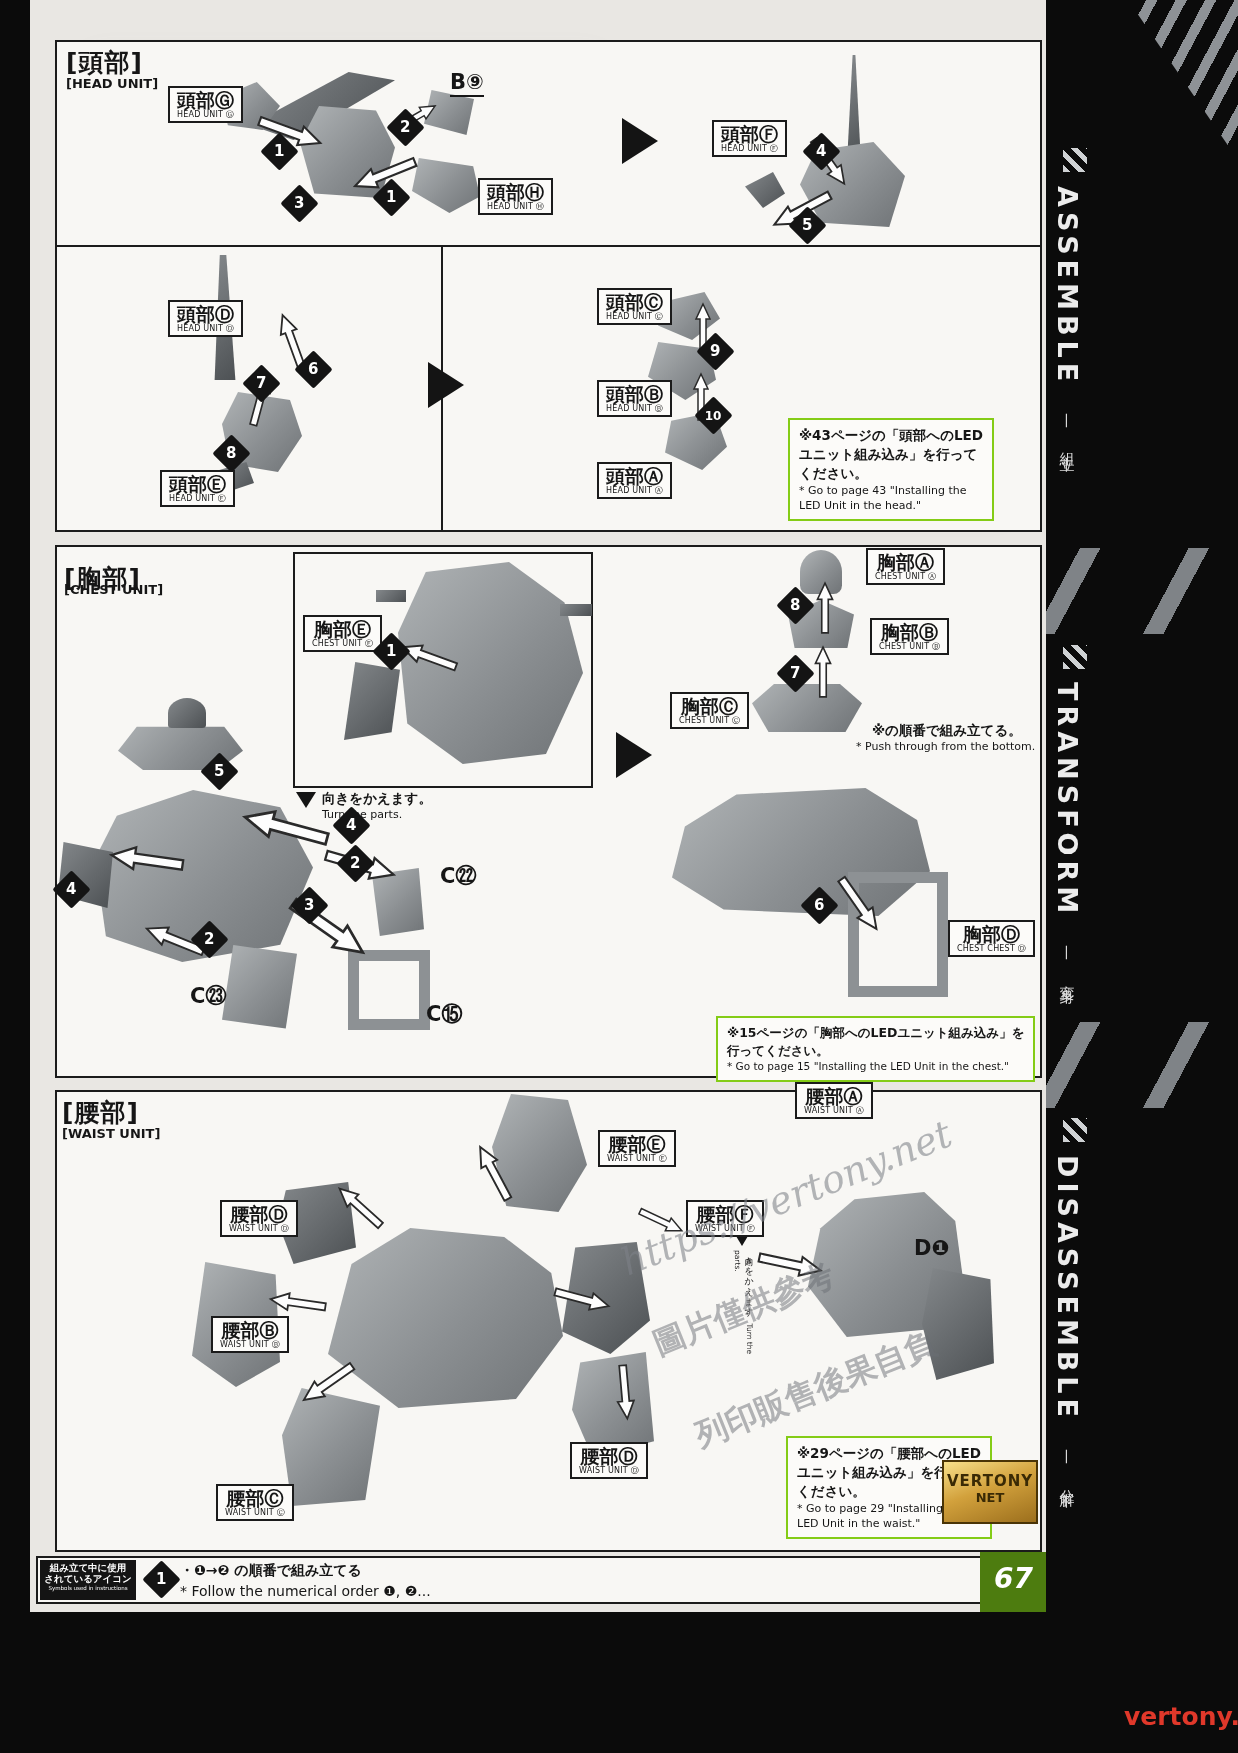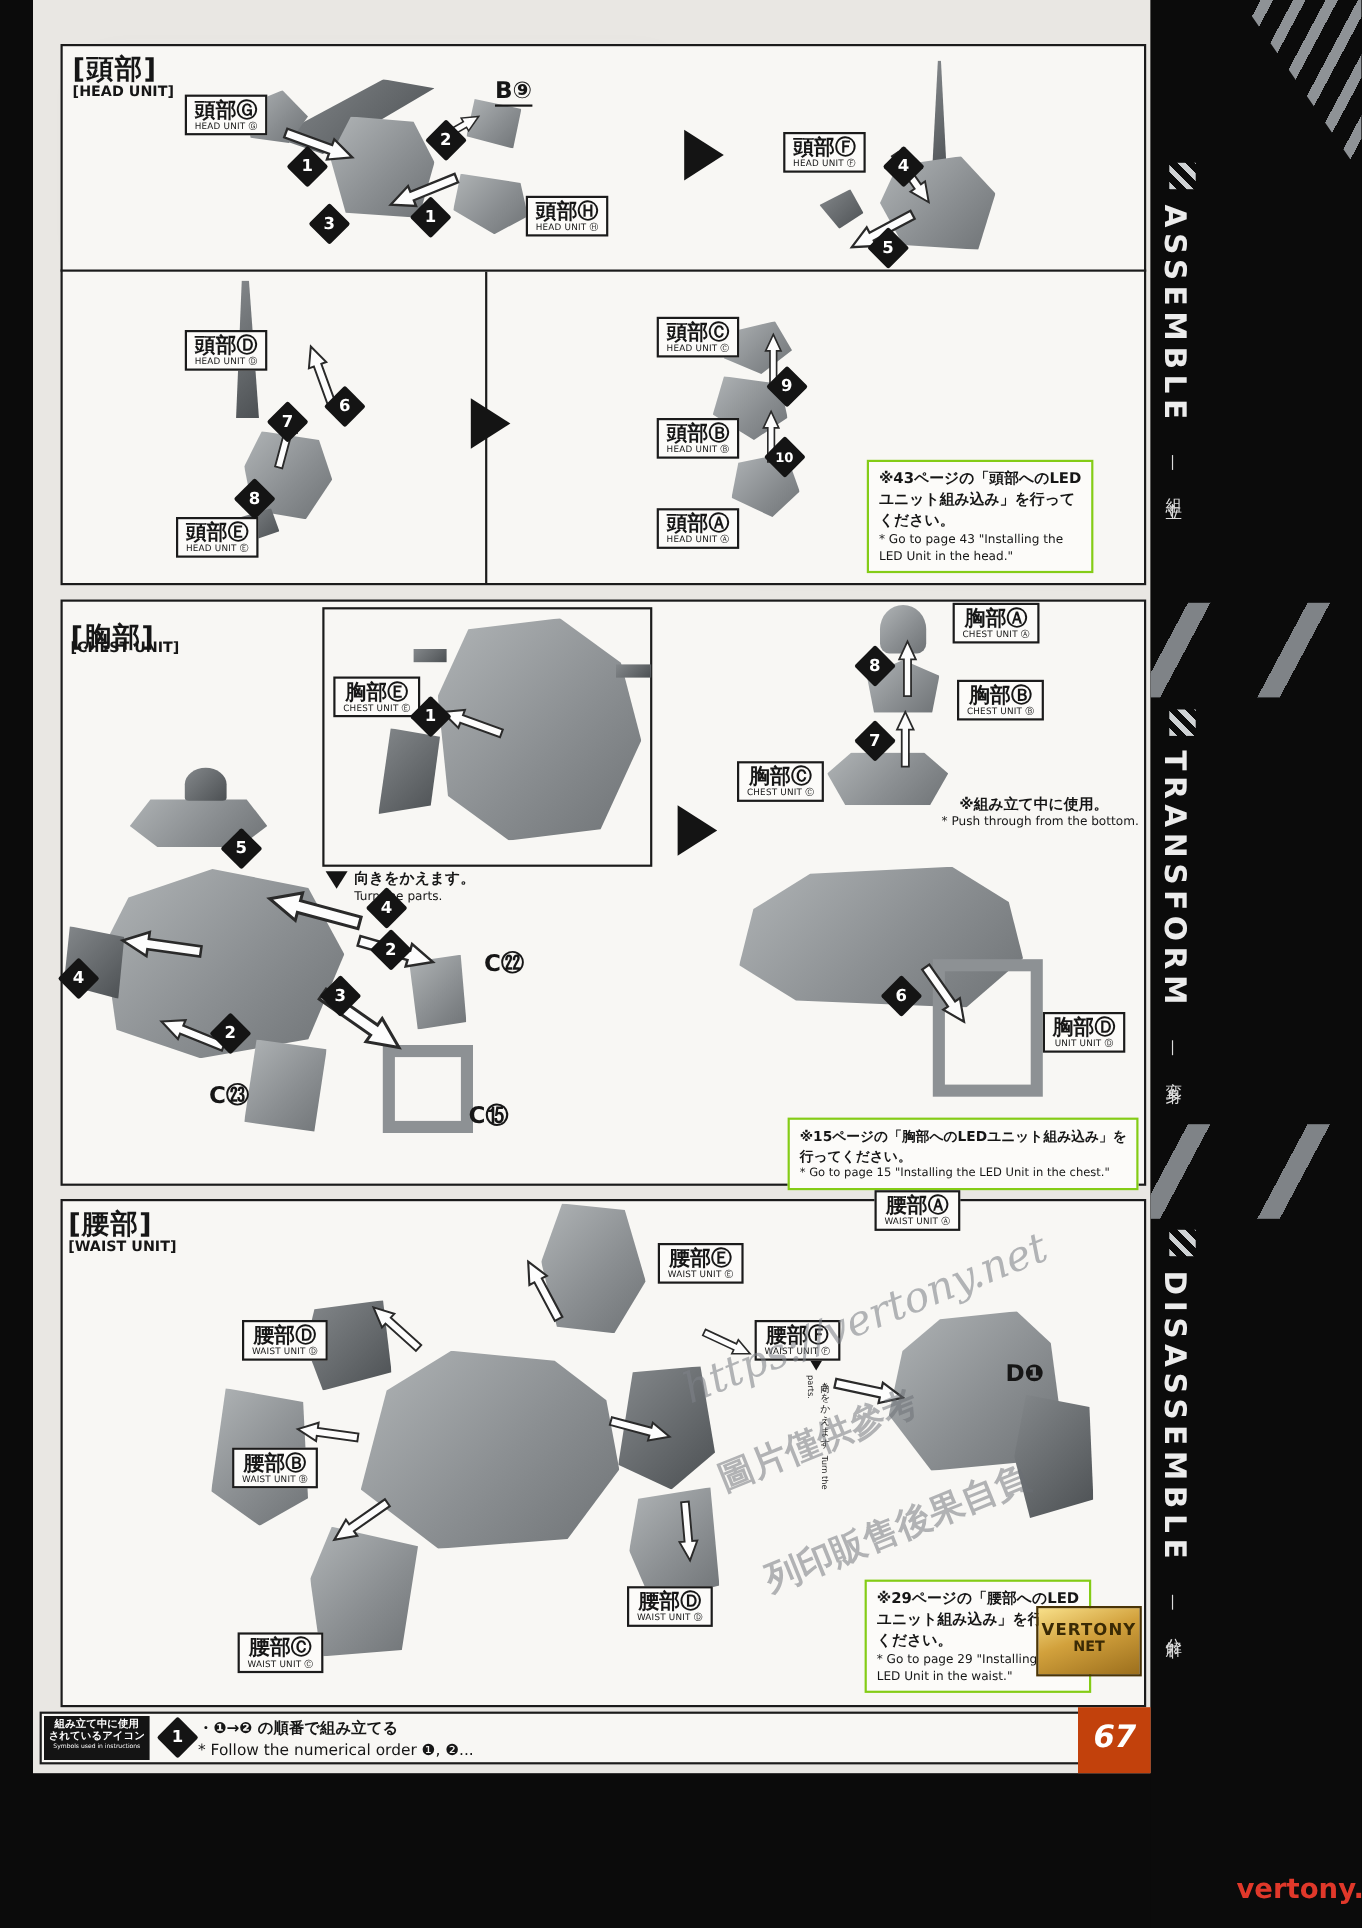--- a/index.html
+++ b/index.html
@@ -44,21 +44,21 @@
   .corner-stripes{position:absolute;left:1128px;top:0;width:110px;height:160px;
       background:repeating-linear-gradient(118deg,#0b0b0b 0 16px,#8e9296 16px 26px);
       clip-path:polygon(0 0,100% 0,100% 100%);z-index:2;}
   .sep-stripes{position:absolute;width:192px;height:86px;
       background:repeating-linear-gradient(118deg,transparent 0 30px,#7f8387 30px 48px,transparent 48px 96px);z-index:2;}
   .hazard{position:absolute;width:24px;height:24px;
       background:repeating-linear-gradient(45deg,#cfd2d4 0 5px,transparent 5px 11px);z-index:3;}
   .vtext{position:absolute;writing-mode:vertical-rl;color:#ececec;z-index:3;}
   .vtext .v-en{font-weight:bold;font-size:27px;letter-spacing:5px;}
   .vtext .v-jp{font-size:15px;margin-top:22px;letter-spacing:4px;color:#dcdcdc;}
-  .pagenum-notch{position:absolute;left:980px;top:1552px;width:66px;height:60px;background:#c2410c;z-index:7;}
+  .pagenum-notch{position:absolute;left:980px;top:1552px;width:66px;height:60px;background:#4d7c0f;z-index:7;}
   .pagenum{position:absolute;left:14px;top:10px;color:#fff;font-weight:bold;font-style:italic;font-size:28px;}
   .footer-box{position:absolute;left:36px;top:1556px;width:1004px;height:48px;background:#f8f7f4;
               border:2px solid #1b1b1b;box-sizing:border-box;z-index:6;}
   .footer-black{position:absolute;left:2px;top:2px;width:96px;height:40px;background:#141414;color:#fff;
                 text-align:center;line-height:1.2;padding-top:2px;box-sizing:border-box;}
   .fb-jp{font-size:9.5px;font-weight:bold;white-space:nowrap;}
   .fb-en{font-size:5.5px;white-space:nowrap;}
   .f-jp{position:absolute;left:142px;top:4px;font-weight:bold;font-size:14px;white-space:nowrap;}
   .f-en{position:absolute;left:142px;top:25px;font-size:14px;white-space:nowrap;}
   .wm{position:absolute;z-index:20;pointer-events:none;}
@@ -269,21 +269,21 @@
   <div class="plabel" style="left:870px;top:618px;">
     <div class="pl-jp">胸部Ⓑ</div>
     <div class="pl-en">CHEST UNIT Ⓑ</div>
   </div>
   <div class="plabel" style="left:670px;top:692px;">
     <div class="pl-jp">胸部Ⓒ</div>
     <div class="pl-en">CHEST UNIT Ⓒ</div>
   </div>
   <div class="plabel" style="left:948px;top:920px;">
     <div class="pl-jp">胸部Ⓓ</div>
-    <div class="pl-en">UNIT UNIT Ⓓ</div>
+    <div class="pl-en">CHEST CHEST Ⓓ</div>
   </div>
 
   <div class="pcode" style="left:440px;top:864px;">C㉒</div>
   <div class="pcode" style="left:190px;top:984px;">C㉓</div>
   <div class="pcode" style="left:426px;top:1000px;">C⑮</div>
 
   <div class="step" style="left:378px;top:638px;">
       <span>1</span>
     </div>
   <div class="step" style="left:782px;top:592px;">
@@ -312,21 +312,21 @@
     </div>
   <div class="step" style="left:806px;top:892px;">
       <span>6</span>
     </div>
 
   <div class="tri-r" style="left:616px;top:732px;"></div>
   <div class="tri-d" style="left:296px;top:792px;"></div>
 
   <div class="free-jp" style="left:322px;top:790px;">向きをかえます。</div>
   <div class="free-en" style="left:322px;top:808px;">Turn the parts.</div>
-  <div class="free-jp" style="left:872px;top:722px;">※組み立て中に使用。</div>
+  <div class="free-jp" style="left:872px;top:722px;">※の順番で組み立てる。</div>
   <div class="free-en" style="left:856px;top:740px;">* Push through from the bottom.</div>
 
   <div class="arw" style="left:398px;top:646px;transform:rotate(20deg);">
       <svg width="62" height="22" viewBox="0 0 100 34">
         <path d="M4 17 L34 3 L34 11 L96 11 L96 23 L34 23 L34 31 Z" fill="#fdfdfd" stroke="#2a2a2a" stroke-width="3"></path>
       </svg>
     </div>
   <div class="arw" style="left:798px;top:598px;transform:rotate(90deg);">
       <svg width="54" height="20" viewBox="0 0 100 34">
         <path d="M4 17 L34 3 L34 11 L96 11 L96 23 L34 23 L34 31 Z" fill="#fdfdfd" stroke="#2a2a2a" stroke-width="3"></path>

